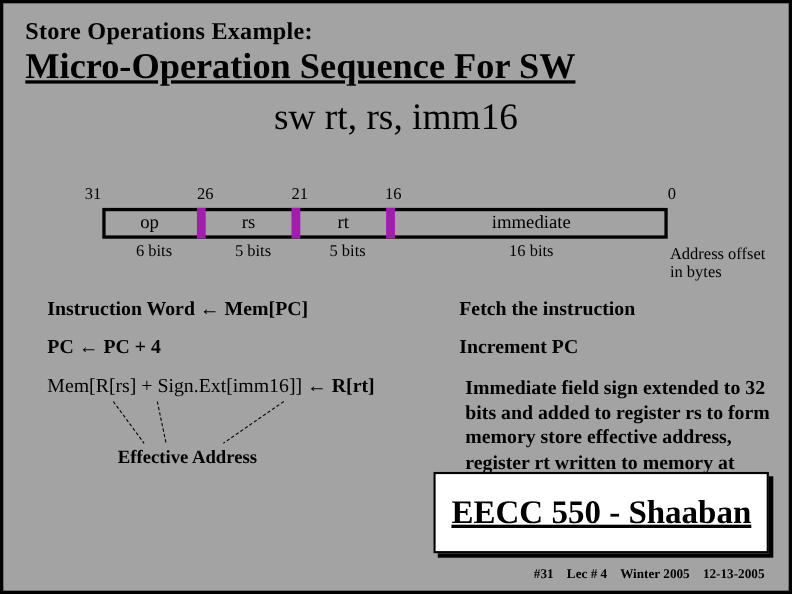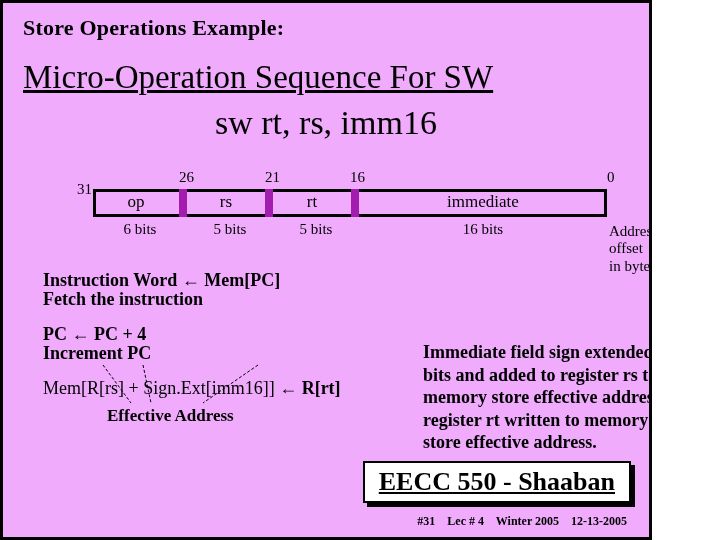--- a/index.html
+++ b/index.html
@@ -4,40 +4,40 @@
 <style>
   * { box-sizing: border-box; }
   body {
     margin: 0;
     padding: 0;
     background: #fff;
     font-family: "Times New Roman", Times, serif;
     color: #000;
   }
   .slide {
-    width: 652px;
+    width: 720px;
     height: 540px;
     position: relative;
     border: 3px solid #000;
-    background: #f0abfc;
+    background: #a3a3a3;
     overflow: hidden;
   }
   .title-block {
     padding: 12px 20px 0 20px;
   }
   .pre-title {
     font-size: 22px;
     font-weight: bold;
     letter-spacing: 0.2px;
   }
   .main-title {
     font-size: 33px;
-    font-weight: normal;
+    font-weight: bold;
     text-decoration: underline;
-    margin-top: 18px;
+    margin-top: 2px;
   }
   .syntax {
     font-size: 34px;
     text-align: center;
     margin-top: 8px;
   }
   .bit-label { position: absolute; top: 0; }
   .instr-box {
     position: absolute;
     left: 90px;
@@ -86,23 +86,23 @@
     top: 403px;
     font-size: 17px;
     font-weight: bold;
   }
   .course-box {
     position: absolute;
     right: 18px;
     bottom: 34px;
     border: 2px solid #000;
     box-shadow: 4px 4px 0 #000;
-    padding: 4px 14px;
+    padding: 18px 14px;
     background: #fff;
-    font-size: 26px;
+    font-size: 30px;
     font-weight: bold;
     text-decoration: underline;
   }
   .footer {
     position: absolute;
     right: 22px;
     bottom: 8px;
     font-size: 12px;
     font-weight: bold;
   }
@@ -120,21 +120,21 @@
 <body>
 
 <div class="slide">
 
   <div class="title-block">
     <div class="pre-title">Store Operations Example:</div>
     <div class="main-title">Micro-Operation Sequence For  SW</div>
     <div class="syntax">sw rt, rs, imm16</div>
   </div>
 
-  <div class="bit-label" style="position:absolute; left:74px; top:178px; font-size:15px;">31</div>
+  <div class="bit-label" style="position:absolute; left:74px; top:166px; font-size:15px;">31</div>
   <div class="bit-label" style="position:absolute; left:176px; top:166px; font-size:15px;">26</div>
   <div class="bit-label" style="position:absolute; left:262px; top:166px; font-size:15px;">21</div>
   <div class="bit-label" style="position:absolute; left:347px; top:166px; font-size:15px;">16</div>
   <div class="bit-label" style="position:absolute; left:604px; top:166px; font-size:15px;">0</div>
 
   <div class="instr-box"></div>
   <div class="field" style="left:90px; width:94px;">op</div>
   <div class="field" style="left:184px; width:86px;">rs</div>
   <div class="field" style="left:270px; width:86px;">rt</div>
   <div class="field" style="left:356px; width:248px; border-right:none;">immediate</div>

